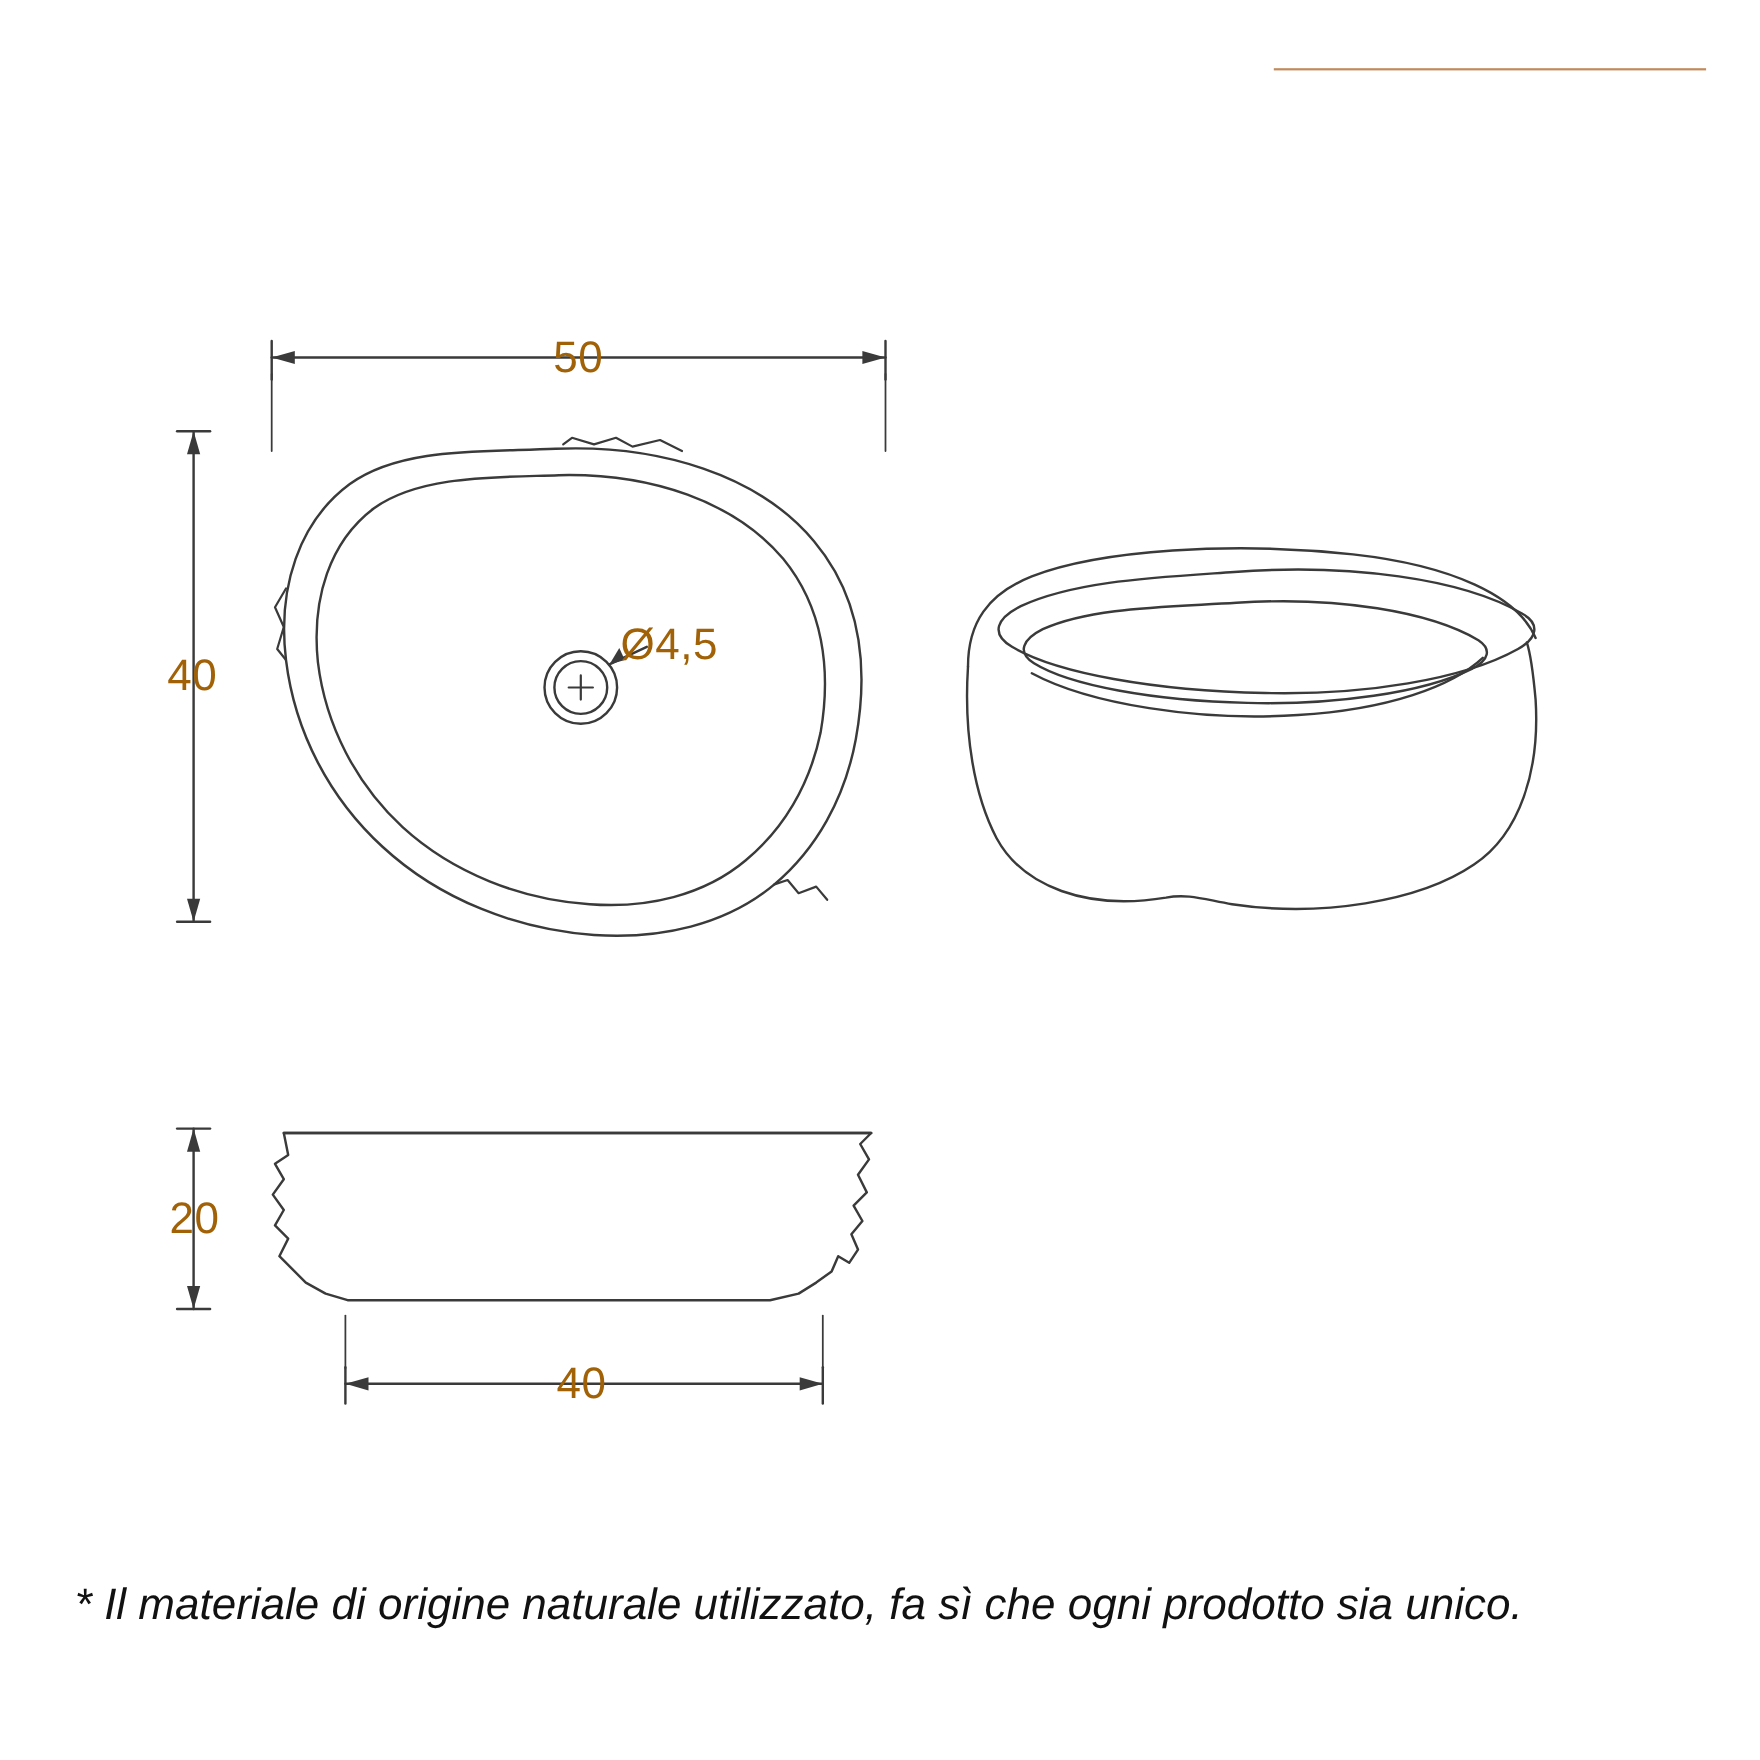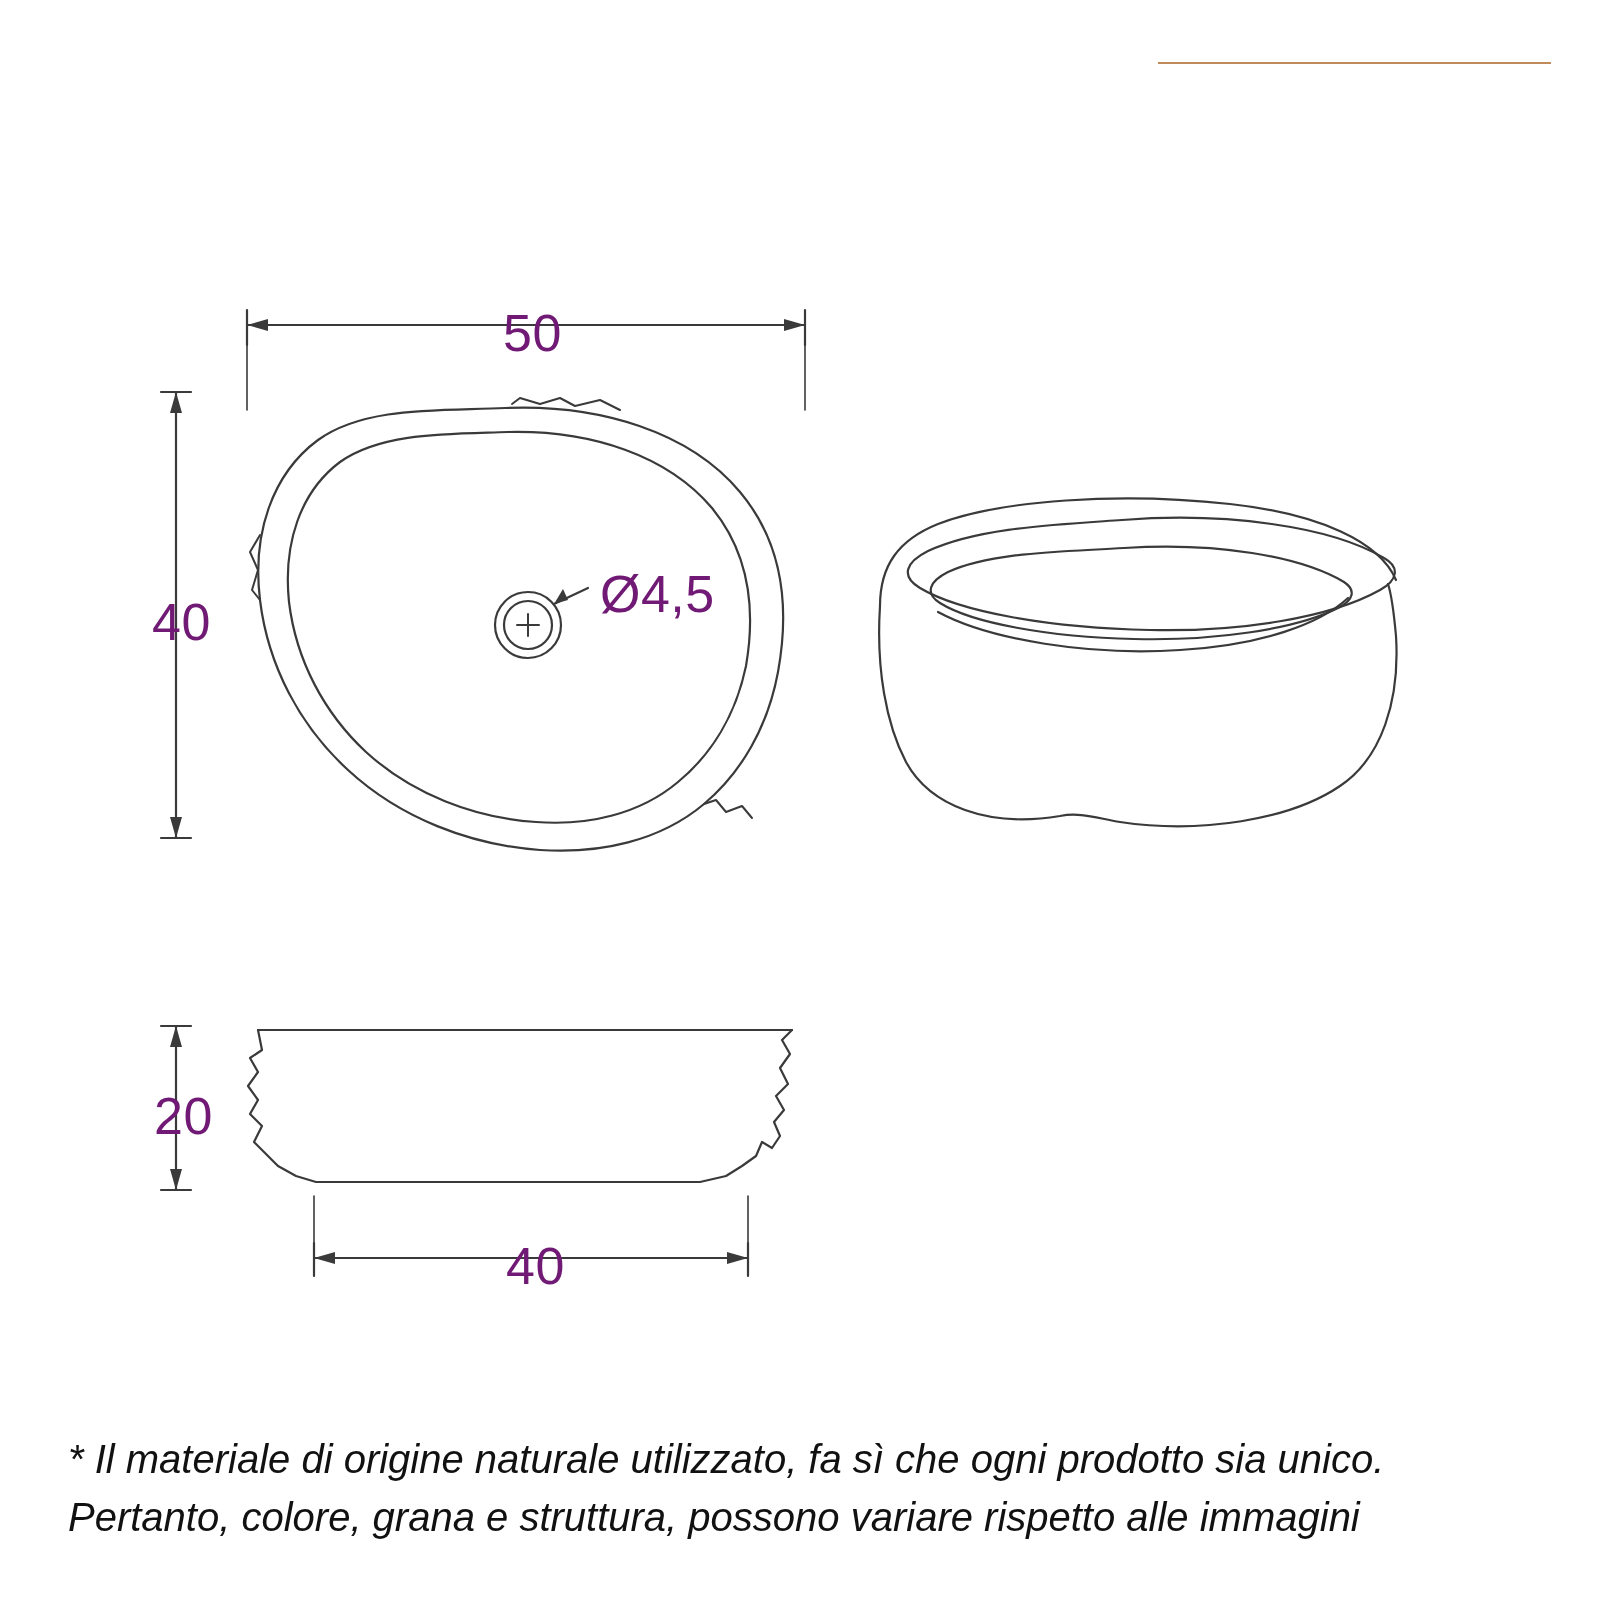--- a/index.html
+++ b/index.html
@@ -15,22 +15,22 @@
     color: #1a1a1a;
     overflow: hidden;
   }
   #sheet {
     position: absolute;
     inset: 0;
   }
   .dim-label {
     position: absolute;
     font-family: "Liberation Sans", sans-serif;
-    font-size: 52px;
-    color: #701a75;
+    font-size: 40px;
+    color: #a16207;
     letter-spacing: 0.5px;
     white-space: nowrap;
   }
   #note {
     position: absolute;
     left: 68px;
     top: 1430px;
     width: 1450px;
     font-family: "Liberation Sans", sans-serif;
     font-style: italic;
@@ -175,22 +175,21 @@
       <path d="M 748,1196 L 748,1244" stroke-width="1.6"></path>
     </g>
 
   </g>
 </svg>
 
 <div class="dim-label" style="left:503px; top:303px;">50</div>
 
 <div class="dim-label" style="left:152px; top:592px;">40</div>
 
-<div class="dim-label" style="left:600px; top:564px;">Ø4,5</div>
+<div class="dim-label" style="left:564px; top:564px;">Ø4,5</div>
 
 <div class="dim-label" style="left:154px; top:1086px;">20</div>
 
 <div class="dim-label" style="left:506px; top:1236px;">40</div>
 
 <div id="note">
   <span class="line">* Il materiale di origine naturale utilizzato, fa sì che ogni prodotto sia unico.</span>
-  <span class="line">Pertanto, colore, grana e struttura, possono variare rispetto alle immagini</span>
 </div>
 
 </body></html>

